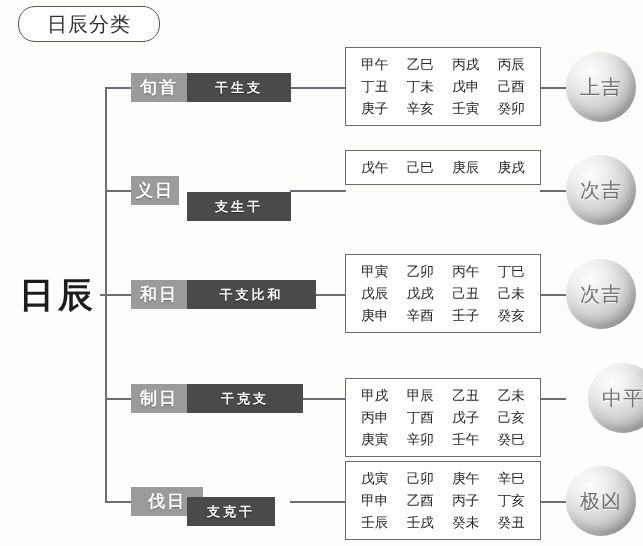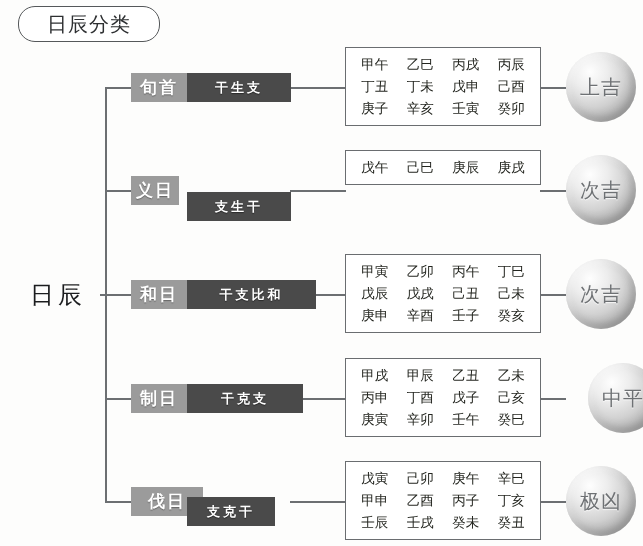--- a/index.html
+++ b/index.html
@@ -20,21 +20,21 @@
   .title-box .t{
     font-size:20px;letter-spacing:1px;color:#2d2f31;font-weight:500;
     font-family:"DejaVu Sans","Liberation Sans",sans-serif;
     text-align:right;
   }
 
   
   .root-label{
     position:absolute;left:14px;top:275px;width:88px;height:40px;
     display:flex;align-items:center;justify-content:center;
-    font-size:24px;font-weight:normal;color:#1b1c1e;letter-spacing:4px;
+    font-size:35px;font-weight:bold;color:#1b1c1e;letter-spacing:4px;
   }
 
   
   .ln{position:absolute;background:#6c6f72;}
   .ln.h{height:1.6px;}
   .ln.v{width:1.6px;}
 
   
   .row{position:absolute;left:0;width:643px;height:96px;}
 
@@ -197,21 +197,21 @@
     </div>
   </div>
 
   <div class="row" style="top:0;">
     <div class="cat-box" style="left:131px;top:384px;width:56px;">
       <span>制日</span>
     </div>
     <div class="rel-box" style="left:187px;top:384px;width:116px;">
       <span>干克支</span>
     </div>
-    <div class="tbl" style="top:358px;">
+    <div class="tbl" style="top:378px;">
       <div class="tr">
         <span class="td">甲戌</span>
         <span class="td">甲辰</span>
         <span class="td">乙丑</span>
         <span class="td">乙未</span>
       </div>
       <div class="tr">
         <span class="td">丙申</span>
         <span class="td">丁酉</span>
         <span class="td">戊子</span>

